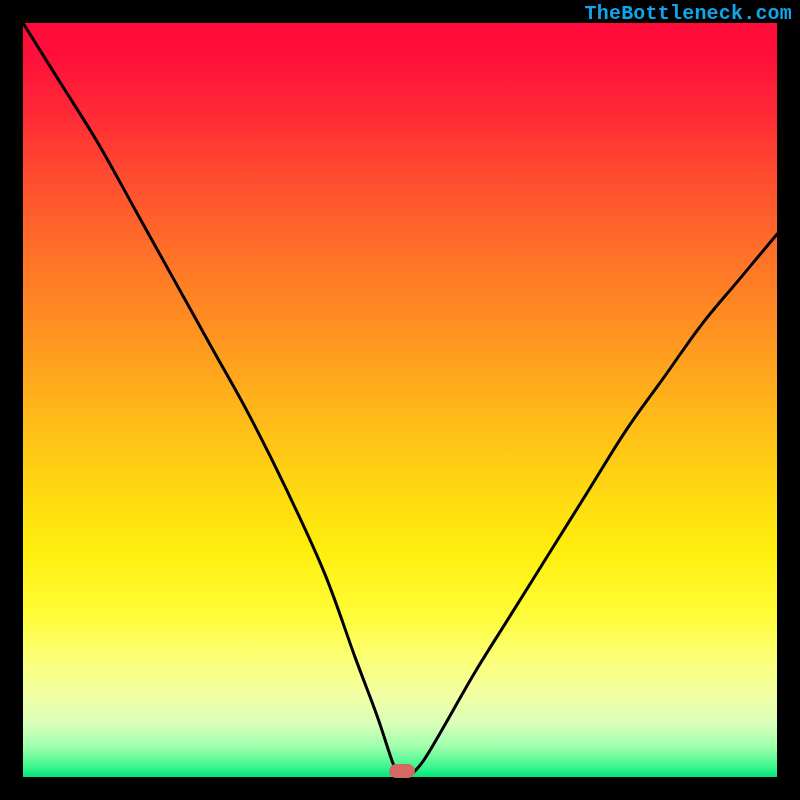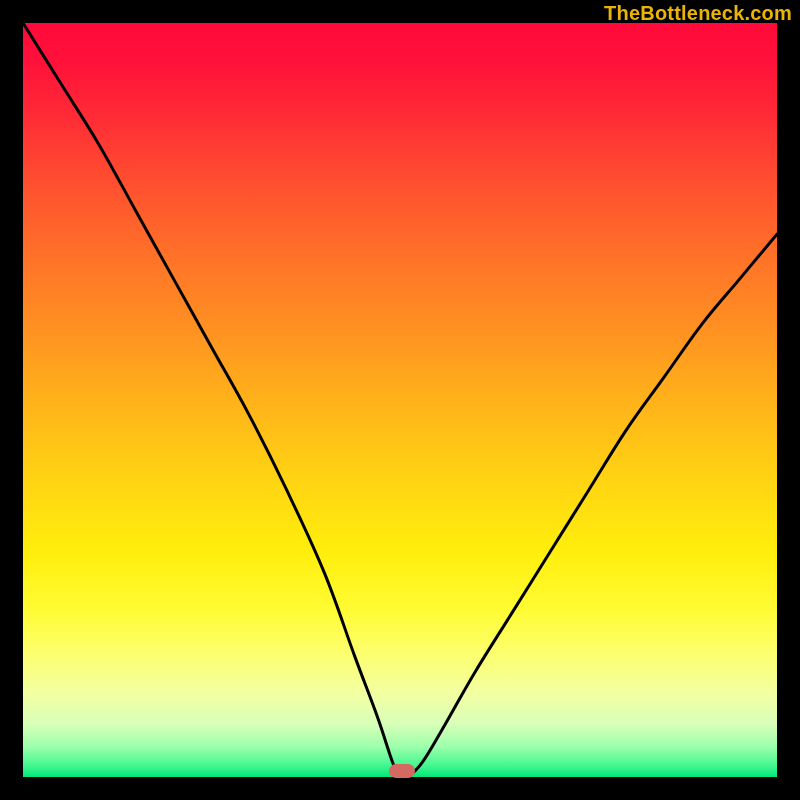--- a/index.html
+++ b/index.html
@@ -60,25 +60,26 @@
     width: 26px;
     height: 14px;
     border-radius: 7px;
     background: #d36a62;
     transform: translate(-50%, -50%);
   }
   .watermark {
     position: absolute;
     top: 2px;
     right: 8px;
-    color: #eab308;
+    color: #0ea5e9;
     font-size: 20px;
     font-weight: 600;
     letter-spacing: 0.2px;
     user-select: none;
+    font-family: Liberation Mono, monospace;
   }
 </style>
 </head>
 <body>
 
 <div class="stage">
 
   <div class="watermark">TheBottleneck.com</div>
 
   <div class="frame">

